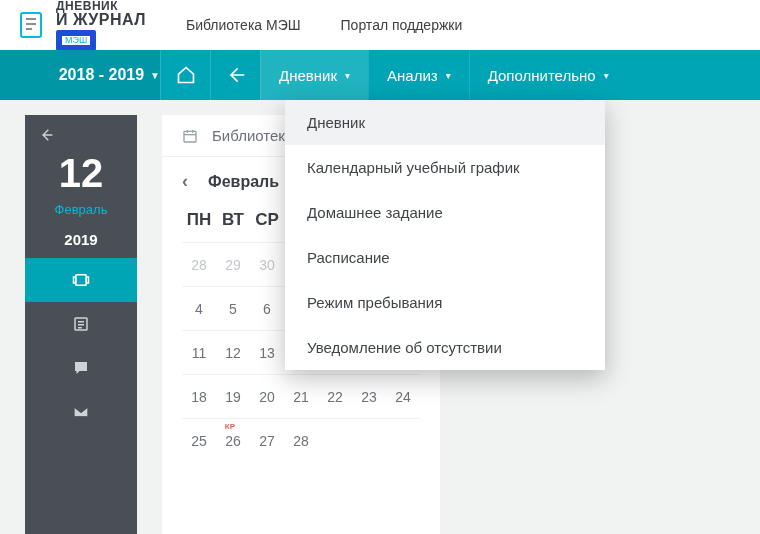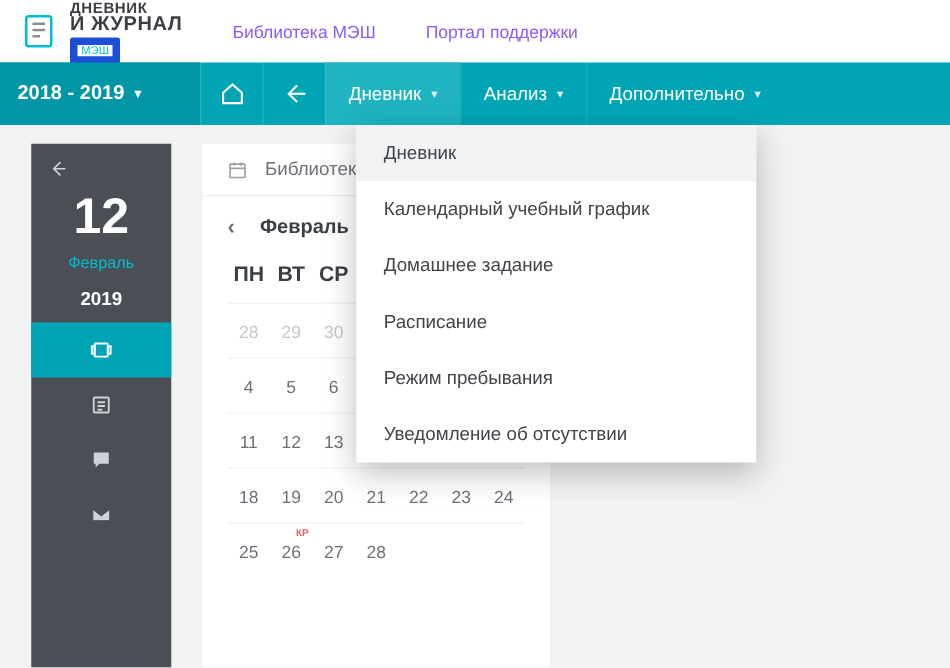--- a/index.html
+++ b/index.html
@@ -5,25 +5,25 @@
   * { box-sizing: border-box; margin: 0; padding: 0; font-family: Arial, Helvetica, sans-serif; }
   body { background: #f1f2f2; width: 760px; height: 534px; overflow: hidden; color: #333; }
 
   
   .top-header { display: flex; align-items: center; height: 50px; padding: 0 18px; background: #fff; gap: 40px; }
   .logo { display: flex; align-items: center; gap: 8px; }
   .logo-text { line-height: 1; }
   .logo-text .l1 { font-size: 12px; font-weight: 700; color: #3a3f45; letter-spacing: .5px; }
   .logo-text .l2 { font-size: 16px; font-weight: 700; color: #3a3f45; letter-spacing: .5px; }
   .logo-text .l3 { display:inline-block; margin-top:2px; font-size:9px; color:#00bcd4; border:6px solid #1d4ed8; padding:0 3px; border-radius:2px;}
-  .top-link { color: #8b5cf6; font-size: 14px; text-decoration: none; }
+  .top-link { color: #404040; font-size: 14px; text-decoration: none; }
 
   
   .nav { display: flex; align-items: stretch; height: 50px; background: #00a5b5; color: #fff; }
-  .year { width: 160px; display: flex; align-items: center; justify-content: flex-start; background: #0096a5; font-weight: 600; font-size: 16px; gap: 6px; padding-left: 14px; }
+  .year { width: 160px; display: flex; align-items: center; justify-content: flex-end; background: #0096a5; font-weight: 600; font-size: 16px; gap: 6px; }
   .nav-btn { width: 50px; display: flex; align-items: center; justify-content: center; border-left: 1px solid rgba(255,255,255,.15); }
   .nav-item { padding: 0 18px; display: flex; align-items: center; gap: 8px; font-size: 15px; border-left: 1px solid rgba(255,255,255,.12); white-space: nowrap; }
   .nav-item.active { background: #20b3c0; }
   .chev { font-size: 10px; opacity: .9; }
 
   
   .main { display: flex; height: calc(534px - 100px); }
 
   
   .sidebar { width: 130px; background: #4a4f55; margin: 15px 0 0 25px; display: flex; flex-direction: column; color: #fff; }
@@ -43,21 +43,21 @@
   .month-row { display:flex; align-items:center; gap: 20px; padding: 14px 20px 12px; }
   .month-arrow { color:#6e7278; font-size:18px; font-weight:700; }
   .month-label { font-size:16px; font-weight:700; color:#3a3f45; }
 
   .dow { display:grid; grid-template-columns: repeat(7, 34px); gap: 0; padding: 6px 20px 8px; }
   .dow span { font-size:17px; font-weight:700; color:#3a3f45; text-align:center; }
 
   .grid { display:grid; grid-template-columns: repeat(7, 34px); grid-auto-rows: 44px; padding: 4px 20px 20px; }
   .cell { position: relative; display:flex; align-items:center; justify-content:center; font-size:14px; color:#6e7278; border-top:1px solid #f0f1f3; }
   .cell.dim { color:#c3c7cc; }
-  .cell .kp { position:absolute; top:3px; right:3px; font-size:8px; color:#e06060; font-weight:700; }
+  .cell .kp { position:absolute; top:3px; right:15px; font-size:8px; color:#e06060; font-weight:700; }
 
   
   .tabs-right { position:absolute; left: 470px; top: 125px; font-size:15px; color:#6e7278; }
 
   
   .dropdown {
     position: absolute;
     left: 285px; top: 100px;
     width: 320px;
     background: #fff;

